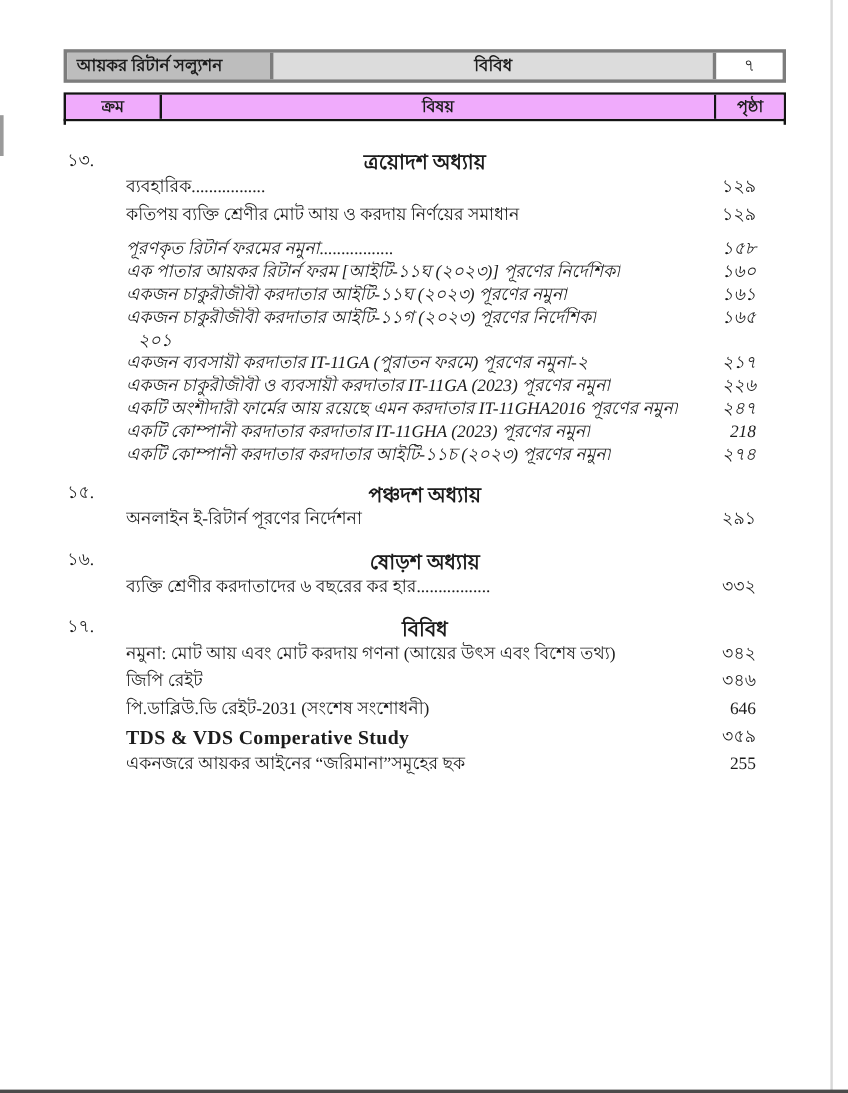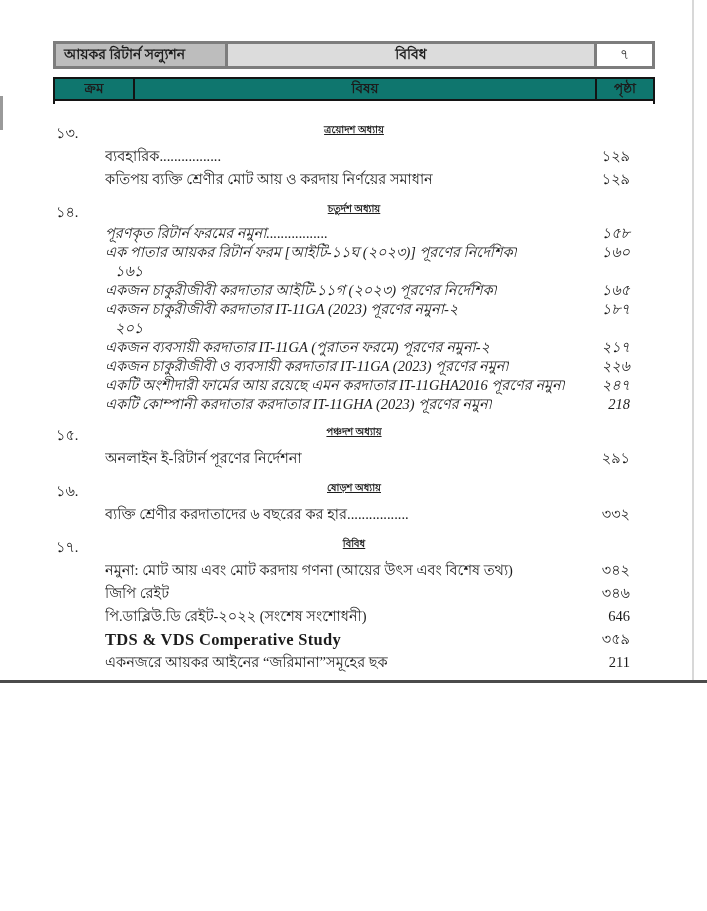--- a/index.html
+++ b/index.html
@@ -5,21 +5,21 @@
   html, body { margin: 0; padding: 0; }
   body {
     width: 707px; height: 911px;
     background: #ffffff;
     font-family: "Liberation Serif", "DejaVu Serif", serif;
     color: #1c1c1c;
     -webkit-font-smoothing: antialiased;
   }
   .page {
     position: relative;
-    width: 707px; height: 683px;
+    width: 707px; height: 911px;
     background: #ffffff;
     overflow: hidden;
   }
   
   .edge-line-right {
     position: absolute; top: 0; bottom: 0; right: 13px;
     width: 2px; background: #d8d8d8;
   }
   .edge-line-bottom {
     position: absolute; left: 0; right: 0; bottom: 0;
@@ -56,21 +56,21 @@
   
   .toc-header {
     position: absolute; left: 53px; top: 77px;
     width: 602px; height: 24px;
     display: flex;
     border: 2px solid #141414;
     box-sizing: border-box;
   }
   .th-cell {
     display: flex; align-items: center; justify-content: center;
-    background: #0f766e;
+    background: #f0abfc;
     font-size: 13.5px; font-weight: 700;
     box-sizing: border-box;
   }
   .th-serial { width: 80px; border-right: 2px solid #141414; }
   .th-subject { flex: 1; border-right: 2px solid #141414; }
   .th-page { width: 56px; }
   
   .toc-header::before, .toc-header::after {
     content: ""; position: absolute; width: 2px; height: 5px; background: #141414;
     bottom: -5px;
@@ -85,23 +85,22 @@
   }
   .section { margin-top: 8px; }
   .section:first-child { margin-top: 4px; }
   .section-head { position: relative; height: 25px; }
   .serial {
     position: absolute; left: 3px; top: 2px;
     font-size: 14.5px;
   }
   .chapter {
     display: block; text-align: center;
-    font-weight: 700; font-size: 10px;
+    font-weight: 700; font-size: 17px;
     padding-top: 2px;
-    text-decoration: underline;
   }
   .entry {
     display: flex; justify-content: space-between; align-items: flex-start;
     height: 23px; line-height: 23px;
     padding-left: 52px; padding-right: 25px;
     font-size: 14.5px;
     white-space: nowrap; overflow: hidden;
   }
   .entry-title { overflow: hidden; text-overflow: clip; }
   .entry-page { flex: 0 0 auto; text-align: right; padding-left: 10px; }
@@ -145,49 +144,42 @@
   </div>
 
   <div class="entry">
     <span class="entry-title">কতিপয় ব্যক্তি শ্রেণীর মোট আয় ও করদায় নির্ণয়ের সমাধান</span>
     <span class="entry-page">১২৯</span>
   </div>
 </div>
   </div>
 
   <div class="section">
-    <div class="section-head">
-      <span class="serial">১৪.</span>
-      <span class="chapter">চতুর্দশ অধ্যায়</span>
-    </div>
     <div class="entries">
   <div class="entry">
     <span class="entry-title">পূরণকৃত রিটার্ন ফরমের নমুনা.................</span>
     <span class="entry-page">১৫৮</span>
   </div>
 
   <div class="entry">
     <span class="entry-title">এক পাতার আয়কর রিটার্ন ফরম [আইটি-১১ঘ (২০২৩)] পূরণের নির্দেশিকা</span>
     <span class="entry-page">১৬০</span>
   </div>
 
   <div class="entry">
+    <span class="entry-title">একজন চাকুরীজীবী করদাতার আইটি-১১ঘ (২০২৩) পূরণের নমুনা</span>
     <span class="entry-page">১৬১</span>
   </div>
 
   <div class="entry">
     <span class="entry-title">একজন চাকুরীজীবী করদাতার আইটি-১১গ (২০২৩) পূরণের নির্দেশিকা</span>
     <span class="entry-page">১৬৫</span>
   </div>
 
 
-  <div class="entry">
-    <span class="entry-title">একজন চাকুরীজীবী করদাতার IT-11GA (2023) পূরণের নমুনা-২</span>
-    <span class="entry-page">১৮৭</span>
-  </div>
 
   <div class="entry">
     <span class="entry-page">২০১</span>
   </div>
 
   <div class="entry">
     <span class="entry-title">একজন ব্যবসায়ী করদাতার IT-11GA (পুরাতন ফরমে) পূরণের নমুনা-২</span>
     <span class="entry-page">২১৭</span>
   </div>
 
@@ -199,20 +191,24 @@
   <div class="entry">
     <span class="entry-title">একটি অংশীদারী ফার্মের আয় রয়েছে এমন করদাতার IT-11GHA2016 পূরণের নমুনা</span>
     <span class="entry-page">২৪৭</span>
   </div>
 
   <div class="entry">
     <span class="entry-title">একটি কোম্পানী করদাতার করদাতার IT-11GHA (2023) পূরণের নমুনা</span>
     <span class="entry-page">218</span>
   </div>
 
+  <div class="entry">
+    <span class="entry-title">একটি কোম্পানী করদাতার করদাতার আইটি-১১চ (২০২৩)  পূরণের নমুনা</span>
+    <span class="entry-page">২৭৪</span>
+  </div>
 </div>
   </div>
 
   <div class="section">
     <div class="section-head">
       <span class="serial">১৫.</span>
       <span class="chapter">পঞ্চদশ অধ্যায়</span>
     </div>
     <div class="entries">
   <div class="entry">
@@ -245,29 +241,29 @@
     <span class="entry-title">নমুনা: মোট আয় এবং মোট করদায় গণনা (আয়ের উৎস এবং বিশেষ তথ্য)</span>
     <span class="entry-page">৩৪২</span>
   </div>
 
   <div class="entry">
     <span class="entry-title">জিপি রেইট</span>
     <span class="entry-page">৩৪৬</span>
   </div>
 
   <div class="entry">
-    <span class="entry-title">পি.ডাব্লিউ.ডি রেইট-২০২২ (সংশেষ সংশোধনী)</span>
+    <span class="entry-title">পি.ডাব্লিউ.ডি রেইট-2031 (সংশেষ সংশোধনী)</span>
     <span class="entry-page">646</span>
   </div>
 
   <div class="entry">
     <span class="entry-title">TDS &amp; VDS Comperative Study</span>
     <span class="entry-page">৩৫৯</span>
   </div>
 
   <div class="entry">
     <span class="entry-title">একনজরে আয়কর আইনের “জরিমানা”সমূহের ছক</span>
-    <span class="entry-page">211</span>
+    <span class="entry-page">255</span>
   </div>
 </div>
   </div>
 </div>
 </div>
 
 </body></html>

